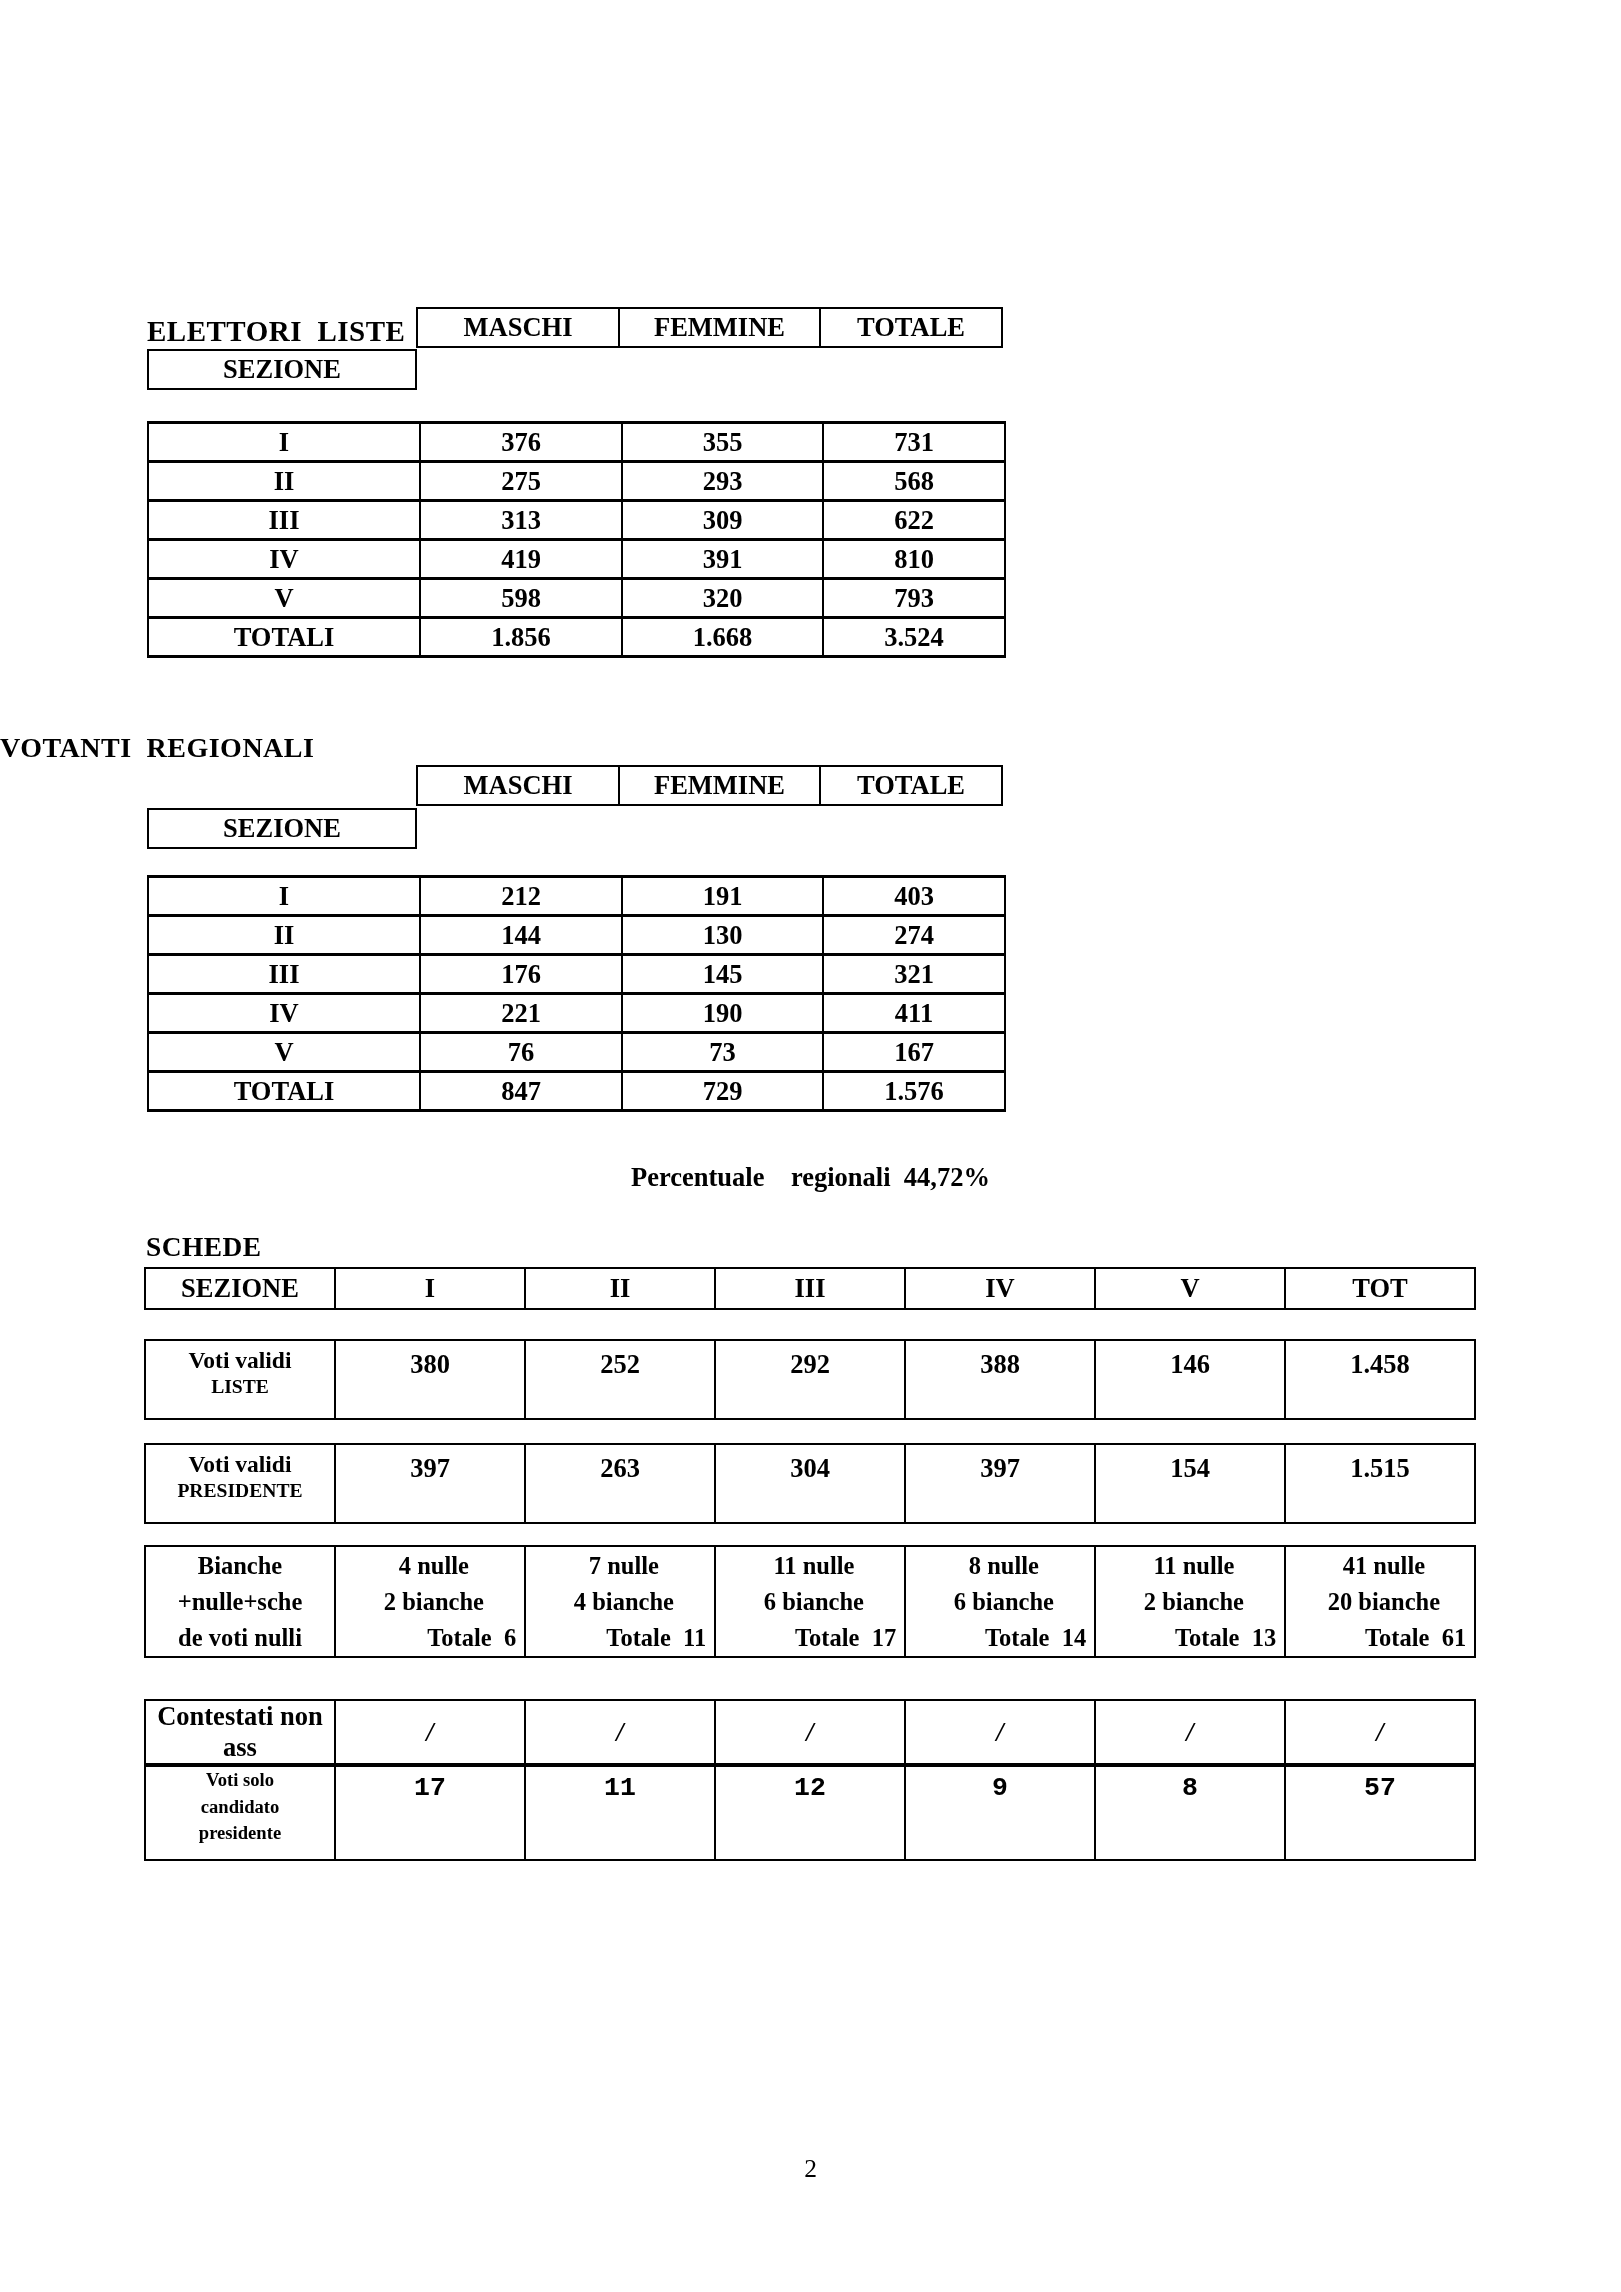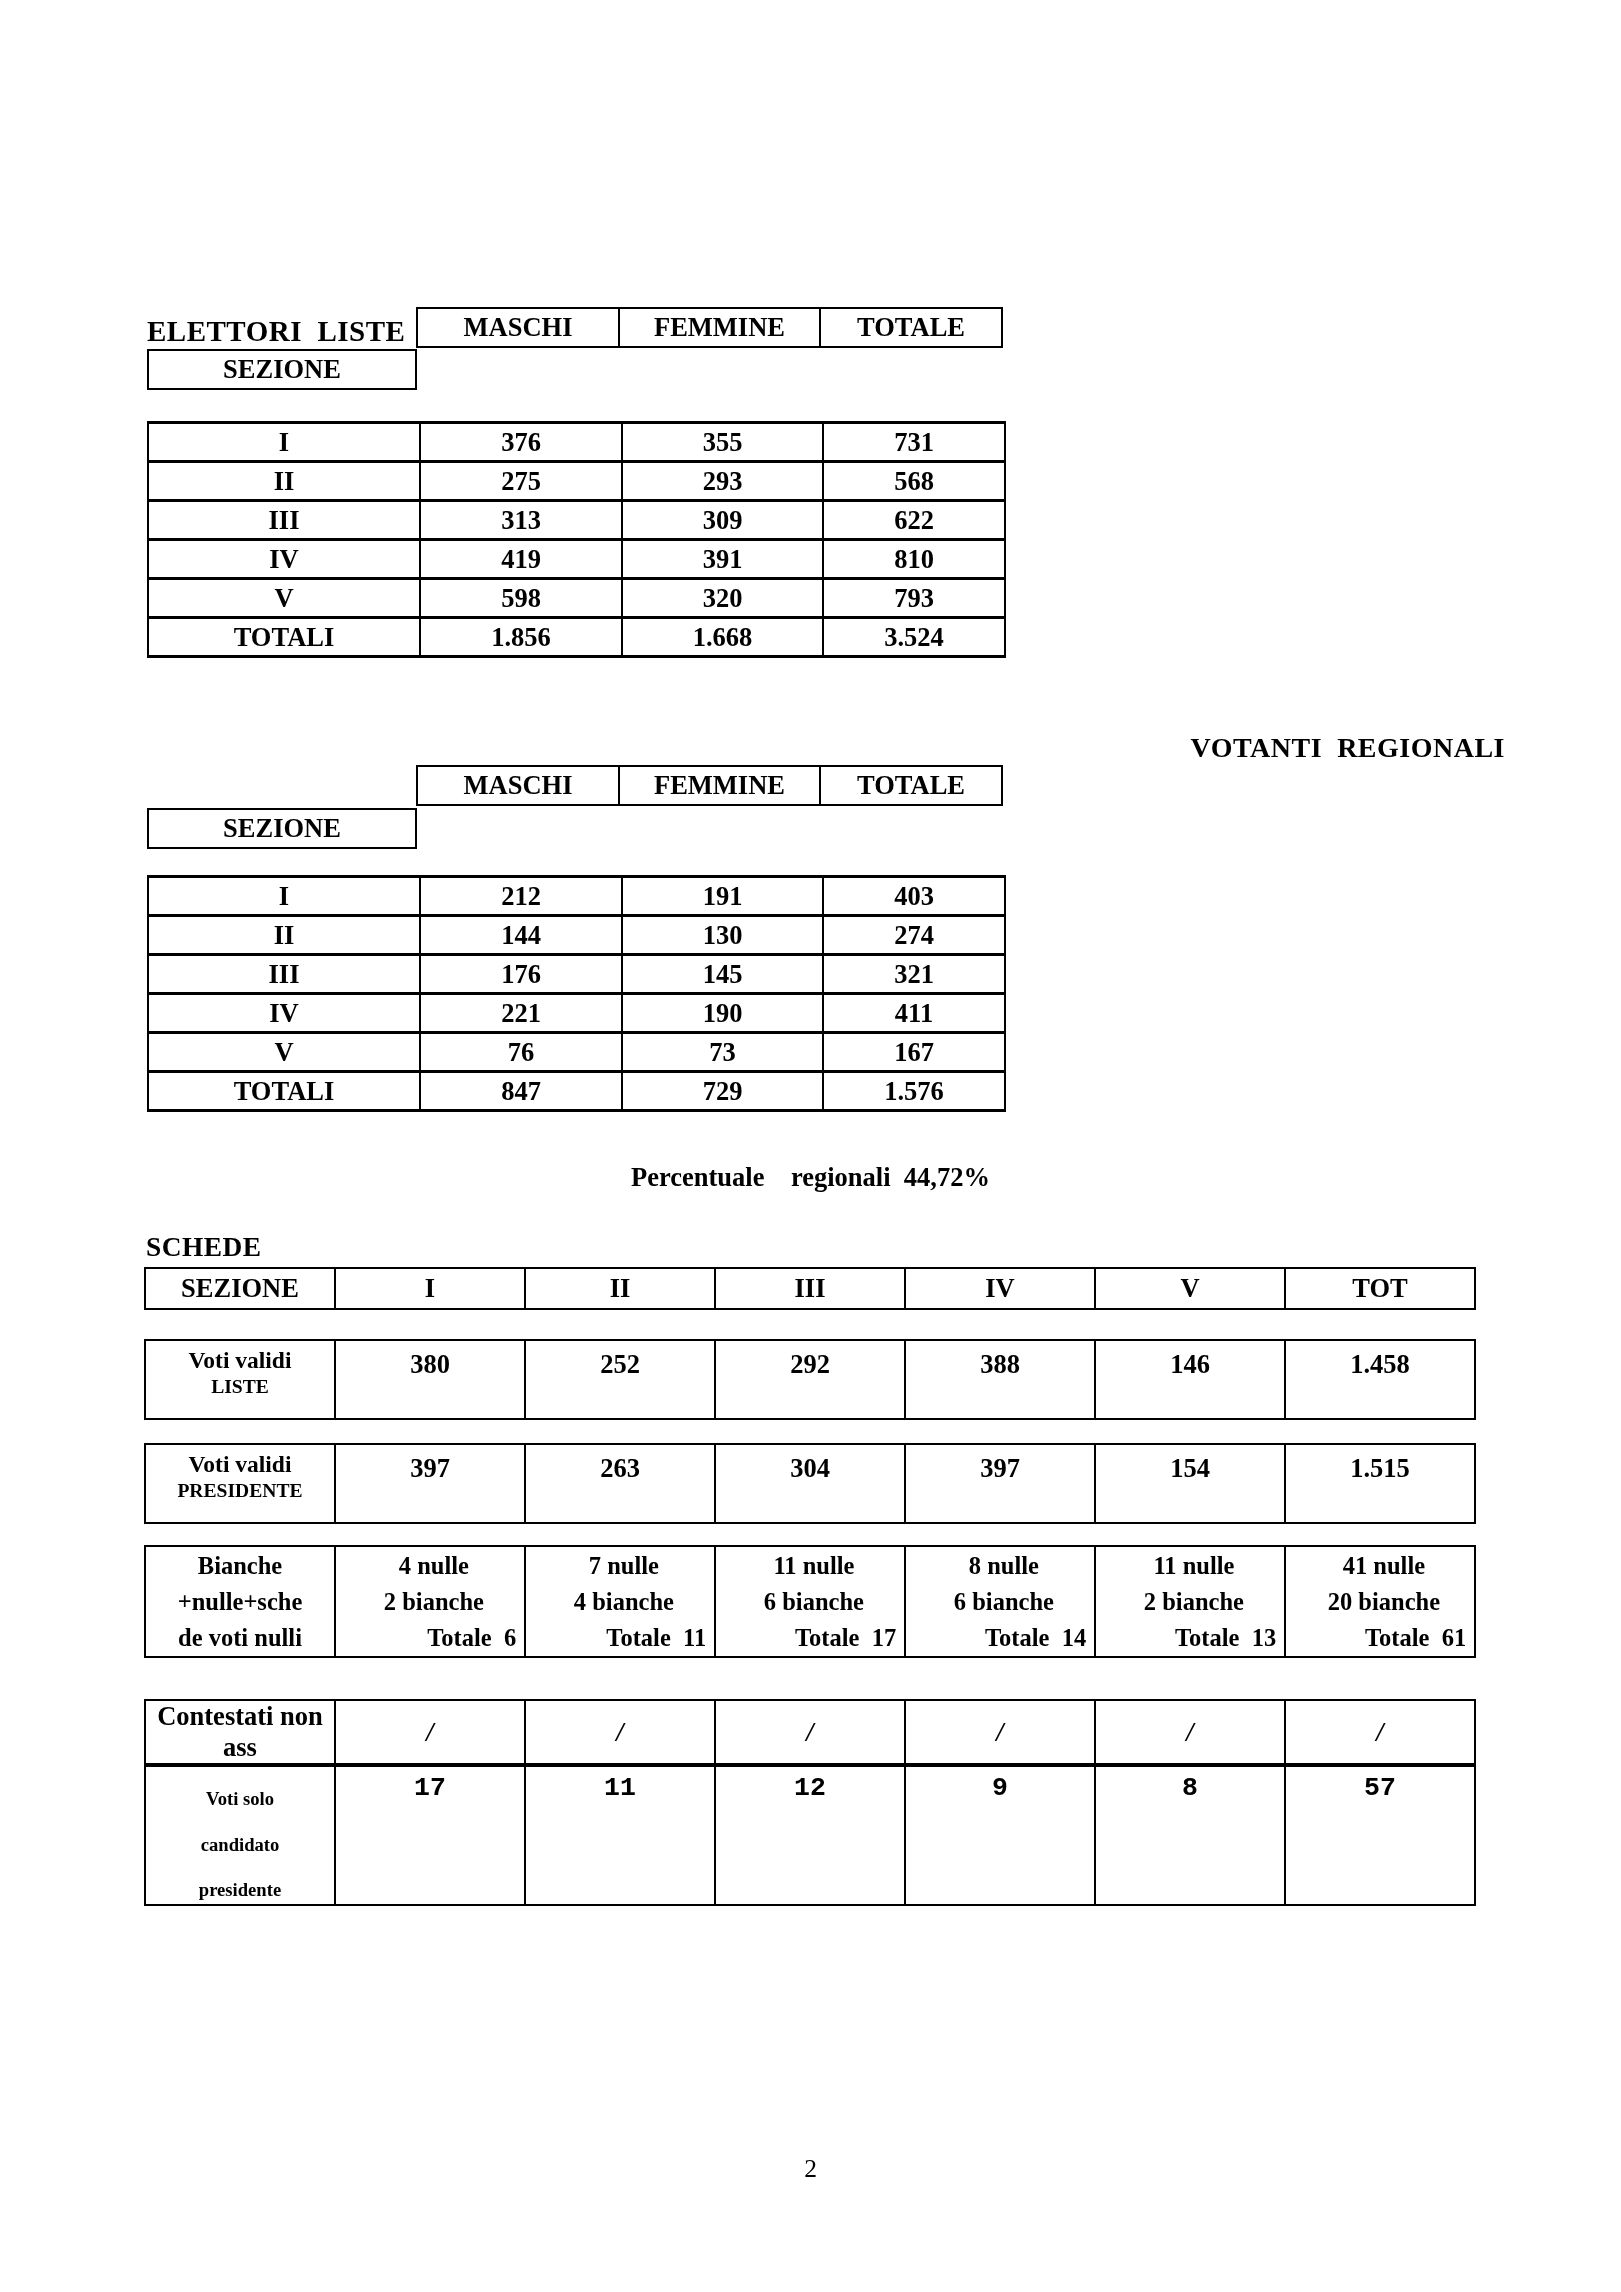--- a/index.html
+++ b/index.html
@@ -1,20 +1,20 @@
 <!DOCTYPE html>
 <html><head>
 <meta charset="utf-8">
 <style>
   html,body{margin:0;padding:0;background:#ffffff;}
   .page{position:relative;width:1621px;height:2293px;background:#fff;color:#000;
         font-family:"Liberation Serif","DejaVu Serif",serif;overflow:hidden;}
   .title{position:absolute;font-weight:bold;font-size:29px;white-space:pre;letter-spacing:0.5px;}
   .t1-title{left:147px;top:267px;margin-top:48px;}
-  .t2-title{left:0;top:732px;width:1505px;text-align:right;font-size:28px;}
+  .t2-title{left:0;top:732px;width:1505px;text-align:left;font-size:28px;}
   .schede-title{left:146px;top:1232px;font-size:27.4px;}
   .doc-table{border-collapse:collapse;position:absolute;table-layout:fixed;}
   .doc-table td{border:2.9px solid #000;text-align:center;vertical-align:middle;
                 font-weight:bold;font-size:26.5px;padding:0;overflow:hidden;}
   .t1-header{left:416px;top:307px;}
   .t2-header{left:416px;top:765px;}
   .header-tbl td{height:37px;border-radius:16px;}
   .sezione-box{position:absolute;width:266px;height:37px;border:2.9px solid #000;
                font-weight:bold;font-size:26.5px;text-align:center;line-height:37px;}
   .t1-sezione{left:147px;top:349px;}
@@ -38,21 +38,21 @@
   .bianche-label div{font-size:24.5px;line-height:36px;font-weight:bold;}
   .bianche-cell{text-align:left;border-radius:14px;}
   .bl{font-size:24.5px;line-height:36px;font-weight:bold;padding-left:7.8px;white-space:pre;}
   .bl.tot{text-align:right;padding-right:7.8px;padding-left:0;}
   .s-cont{left:144px;top:1699px;}
   .cont-row td{height:35px;border-bottom-width:4.9px;}
   .cont-label{font-size:16.7px;}
   .slash{font-weight:normal;font-size:27.4px;font-style:italic;}
   .voti-solo-row td{height:86px;vertical-align:top;}
   .voti-solo-row .s-val{padding-top:5.9px;font-family:Liberation Mono, monospace;}
-  .small-lines div{font-size:18.6px;line-height:26.5px;font-weight:bold;margin-top:19px;}
+  .small-lines div{font-size:18.6px;line-height:26.5px;font-weight:bold;margin-top:0;}
   .page-num{position:absolute;left:0;top:2154px;width:1621px;text-align:center;
             font-size:25.5px;font-weight:normal;}
 </style>
 </head>
 <body>
 
 <div class="page">
 
   <div class="title t1-title">ELETTORI  LISTE</div>
 

